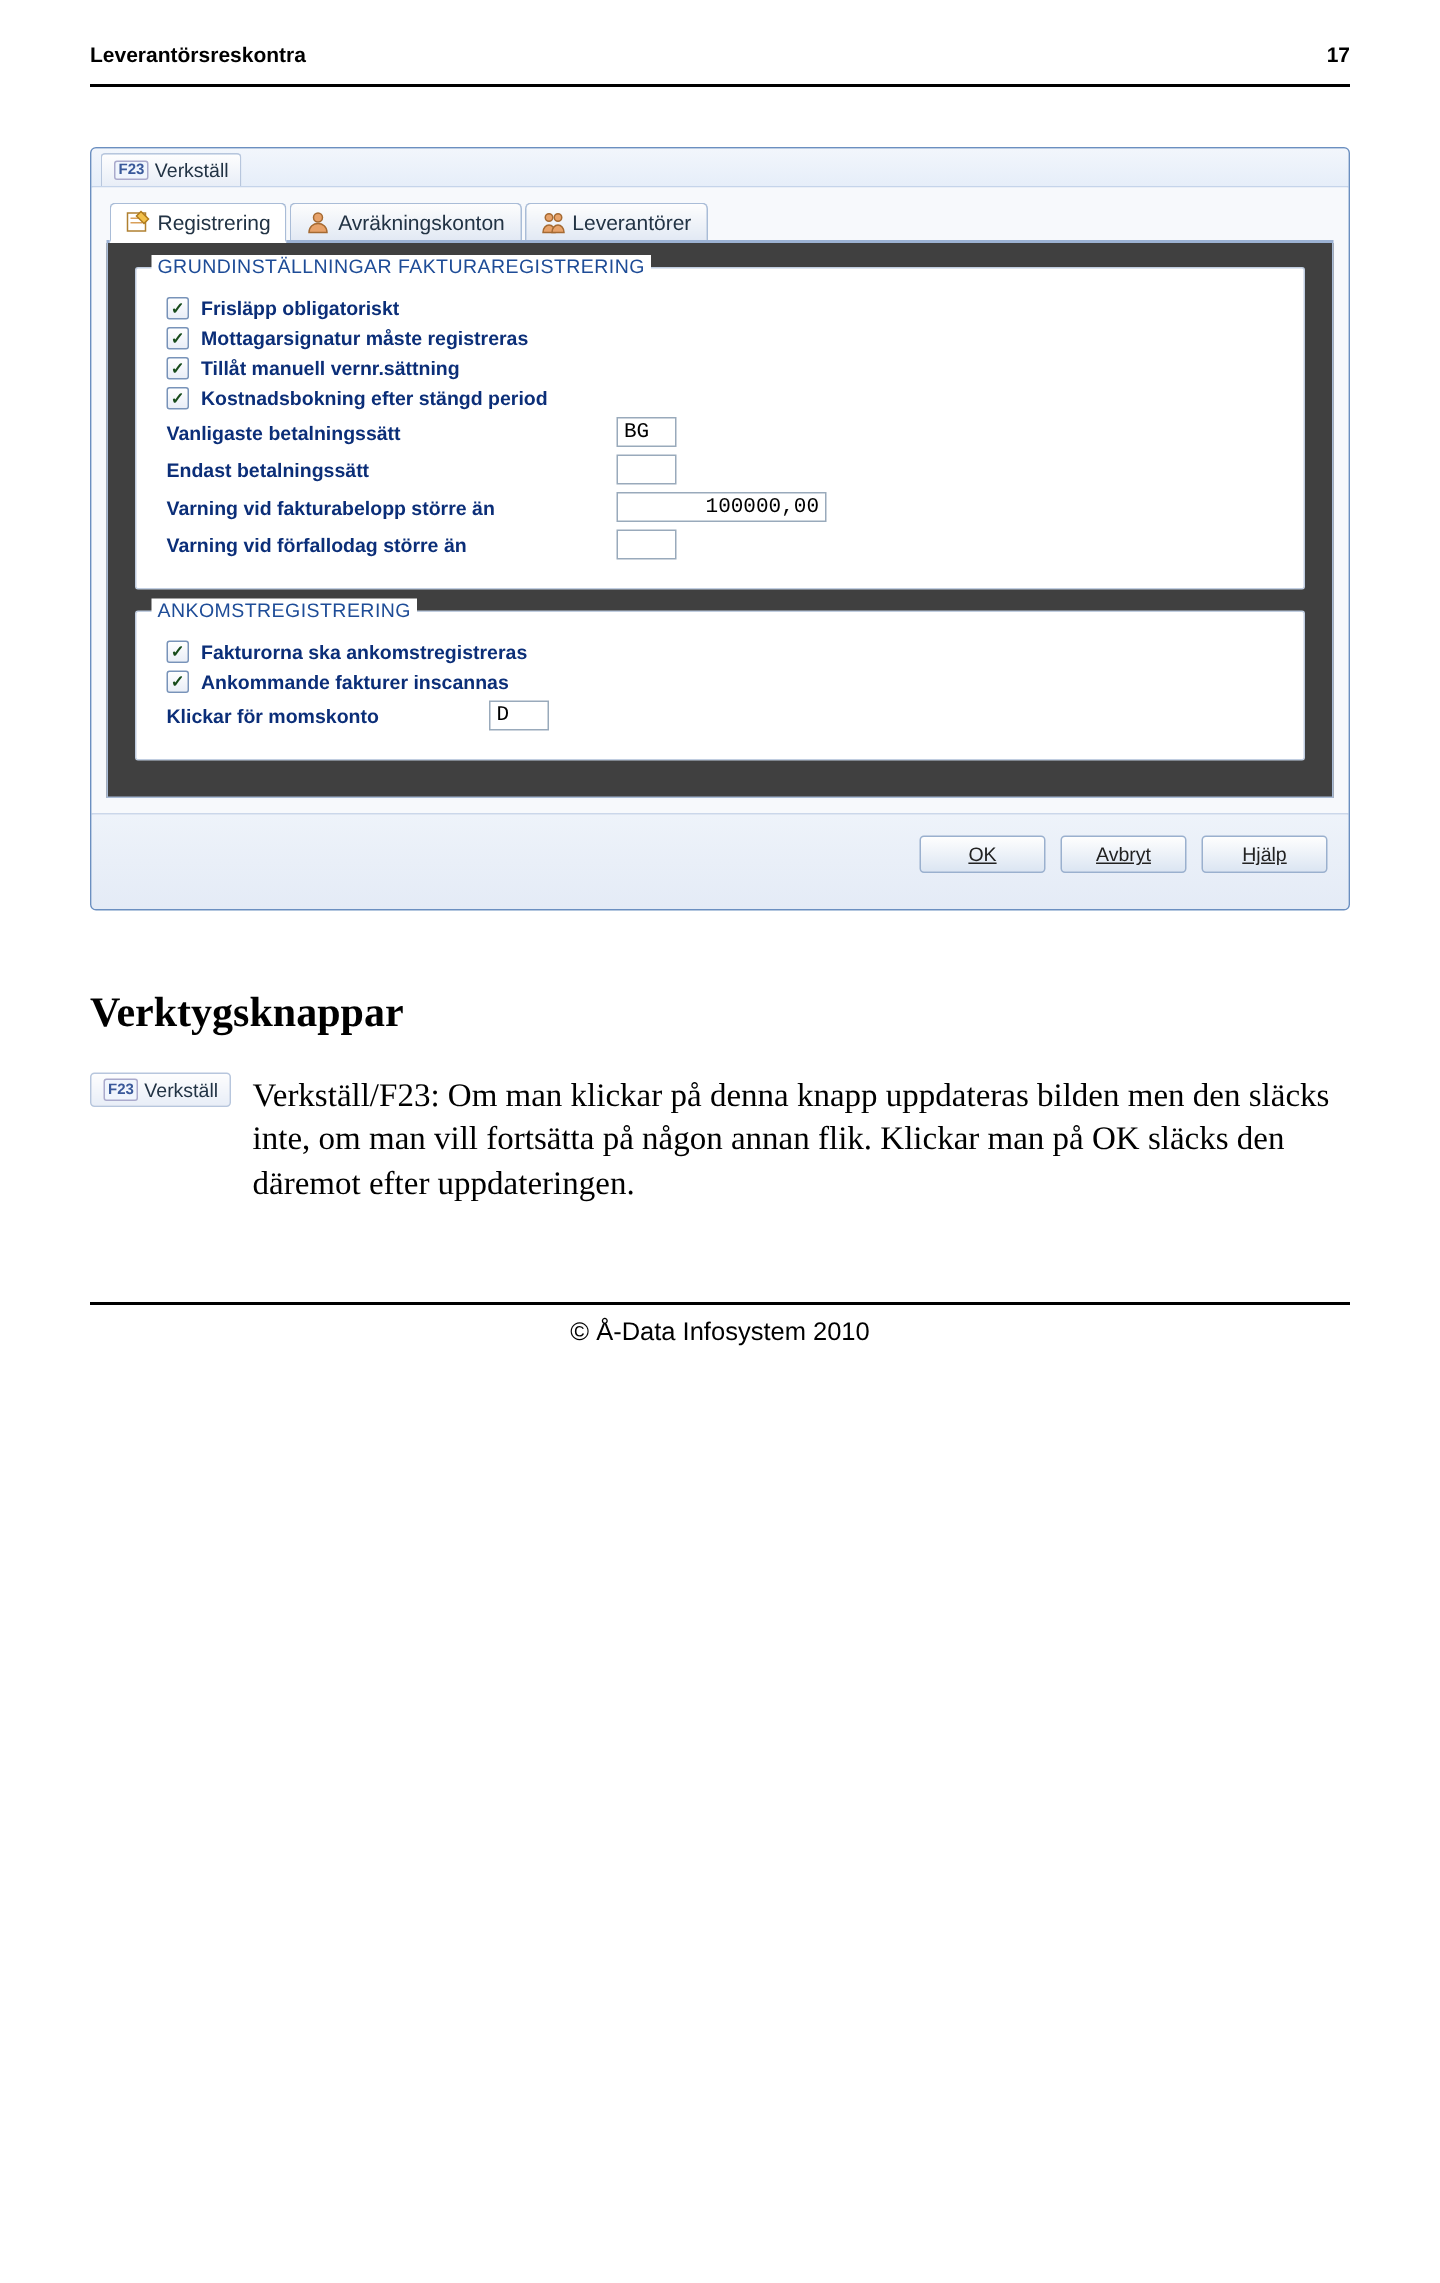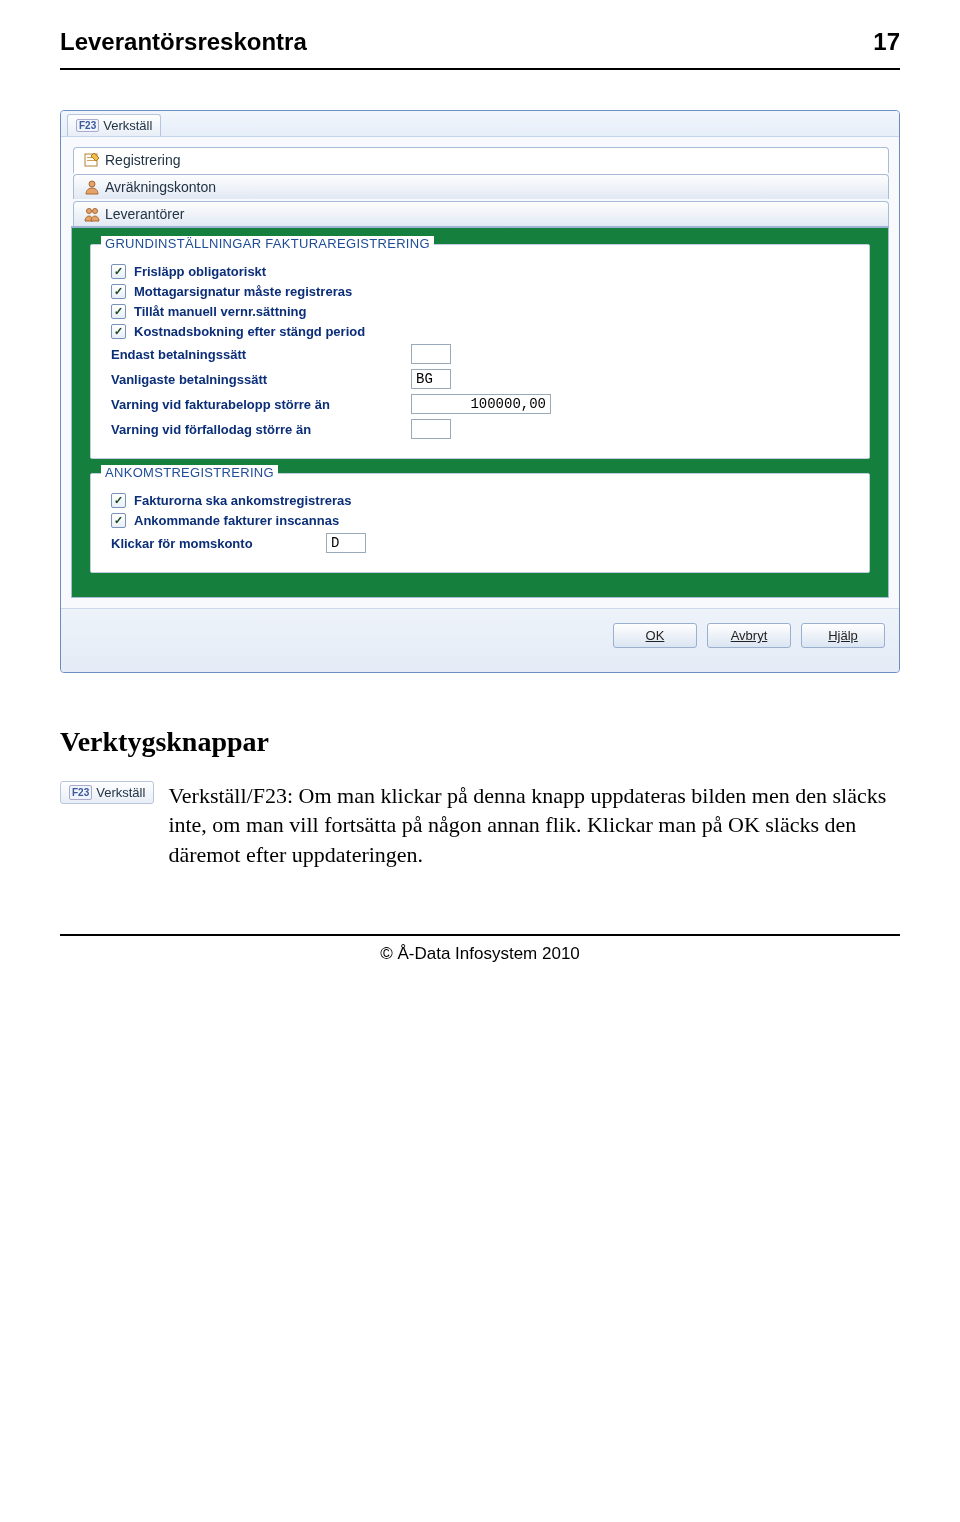--- a/index.html
+++ b/index.html
@@ -9,21 +9,21 @@
     width: 960px;
     color: #000;
   }
   .page {
     padding: 28px 60px 40px 60px;
   }
   .page-header {
     display: flex;
     justify-content: space-between;
     align-items: baseline;
-    font-size: 24px;
+    font-size: 14px;
     font-weight: bold;
     margin-bottom: 12px;
   }
   .header-rule { border: 0; border-top: 2px solid #000; margin-bottom: 40px; }
   
   .window {
     border: 1px solid #6b8fc0;
     background: #f3f6fb;
     border-radius: 4px;
     overflow: hidden;
@@ -65,42 +65,41 @@
   }
   .inner {
     background:#f7f9fc;
     padding:10px;
   }
   .tabs {
     display:flex;
     gap:2px;
     border-bottom:2px solid #9cb2d3;
     padding-left:2px;
-    flex-direction:column;
   }
   .tab {
     display:flex;
     align-items:center;
     gap:5px;
     background:linear-gradient(#fdfdfd,#e2e9f4);
     border:1px solid #a9bcd7;
     border-bottom:none;
     border-radius:4px 4px 0 0;
     padding:4px 10px;
     font-size:14px;
     color:#234;
   }
   .tab.active {
     background:#fff;
     border-bottom:2px solid #fff;
     margin-bottom:-2px;
   }
   .tab .ticon { width:16px; height:16px; display:inline-block; }
   .tabpanel {
-    background:#15803d;
+    background:#404040;
     border:1px solid #a9bcd7;
     border-top:none;
     padding:16px 18px 10px 18px;
   }
   .group {
     border:1px solid #c0cde0;
     border-radius:2px;
     margin-bottom:14px;
     position:relative;
     padding:14px 16px 14px 20px;
@@ -247,26 +246,26 @@
           <div class="row checkbox">
             <span class="chk">✓</span>
             <span class="lbl">Tillåt manuell vernr.sättning</span>
           </div>
           <div class="row checkbox">
             <span class="chk">✓</span>
             <span class="lbl">Kostnadsbokning efter stängd period</span>
           </div>
 
           <div class="field-row">
+            <span class="lbl">Vanligaste betalningssätt</span>
+            <span class="txt sm">BG</span>
+          </div>
+          <div class="field-row">
             <span class="lbl">Endast betalningssätt</span>
             <span class="txt empty"></span>
-          </div>
-          <div class="field-row">
-            <span class="lbl">Vanligaste betalningssätt</span>
-            <span class="txt sm">BG</span>
           </div>
           <div class="field-row">
             <span class="lbl">Varning vid fakturabelopp större än</span>
             <span class="txt md">100000,00</span>
           </div>
           <div class="field-row">
             <span class="lbl">Varning vid förfallodag större än</span>
             <span class="txt empty"></span>
           </div>
         </div>

